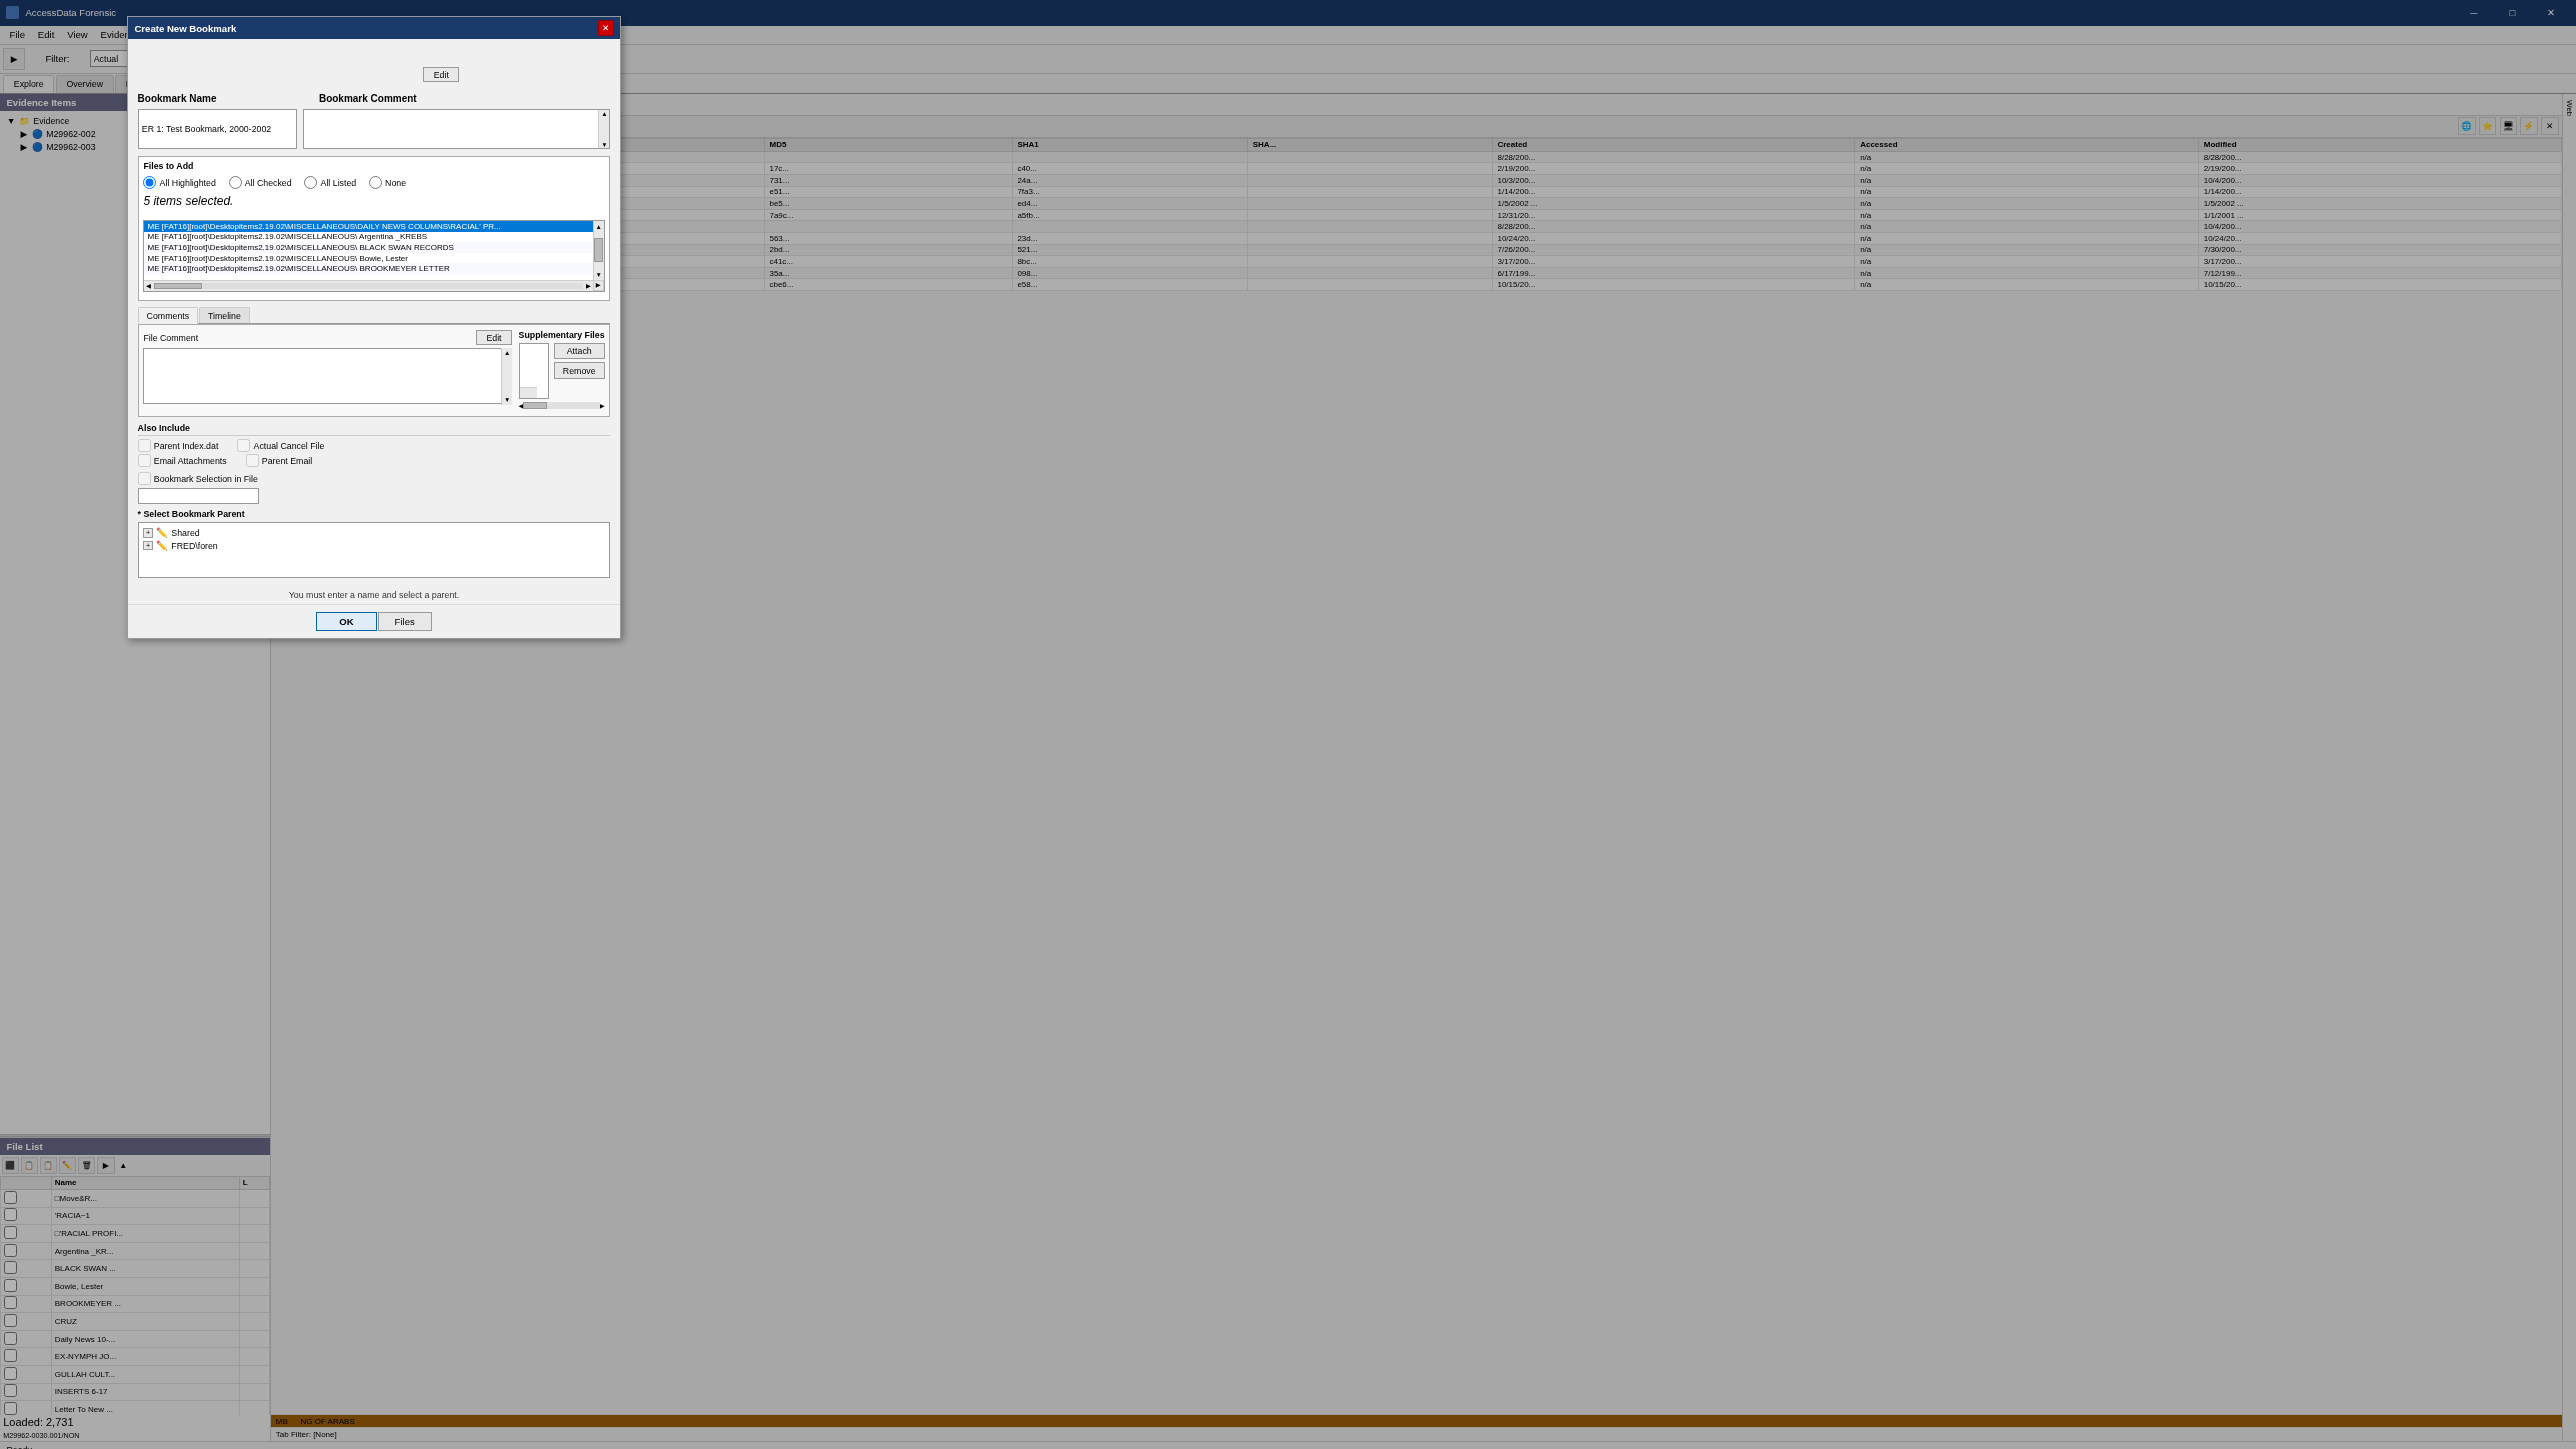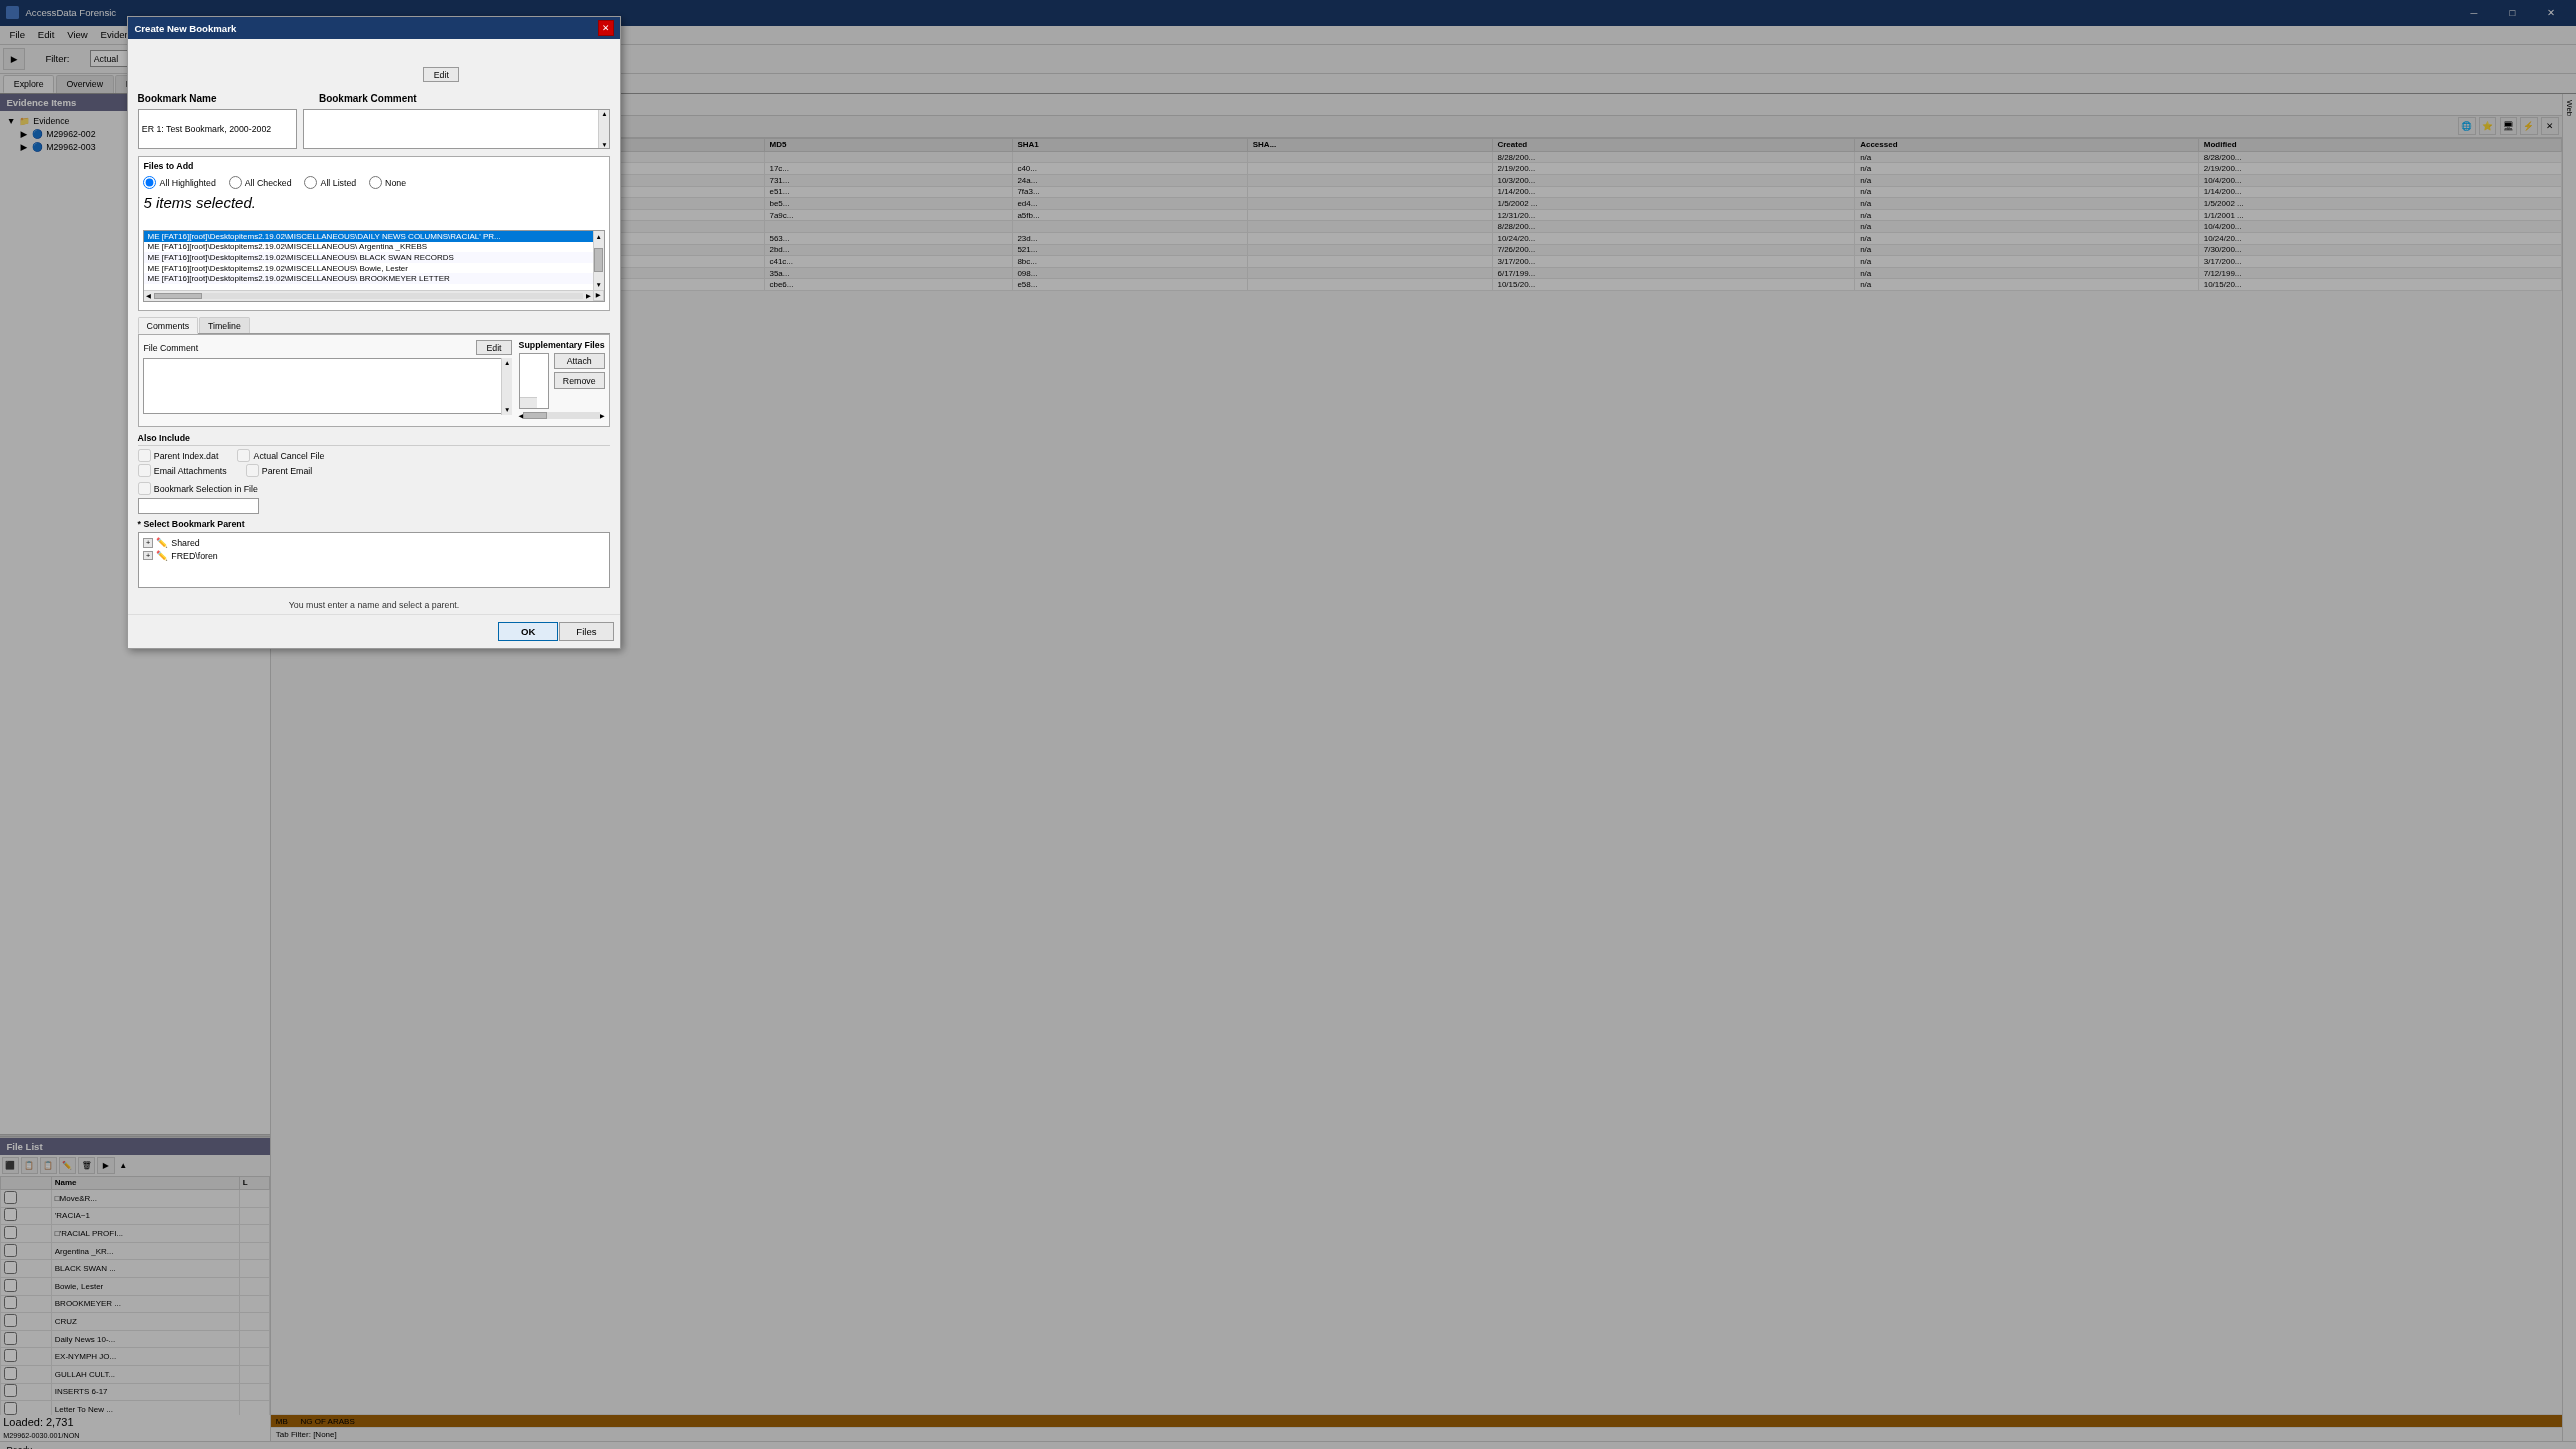--- a/index.html
+++ b/index.html
@@ -75,21 +75,21 @@
     .edit-btn { padding: 1.6px 9.6px; border: 0.8px solid #999; background: #e8e8e8; cursor: pointer; font-size: 8.8px; }
 
     
     .section-box { border: 0.8px solid #aaa; background: white; margin-bottom: 6.4px; padding: 4.8px; }
     .section-title { font-size: 8.8px; font-weight: bold; margin-bottom: 4.8px; }
 
     .radio-group { display: flex; gap: 12.7px; align-items: center; margin-bottom: 4.8px; }
     .radio-option { display: flex; align-items: center; gap: 3.2px; font-size: 8.8px; cursor: pointer; }
     .radio-option input[type="radio"] { cursor: pointer; }
 
-    .items-selected { font-size: 15px; margin-bottom: 19px; font-style: italic; }
+    .items-selected { font-size: 12px; margin-bottom: 12px; font-style: italic; }
     .file-list-item { padding: 0.8px 3.2px; font-size: 8px; white-space: nowrap; }
     .file-list-item:nth-child(odd) { background: #f8f8ff; }
     .file-list-item.selected { background: #0078d7; color: white; }
 
     
     .inner-tab-bar { display: flex; border-bottom: 0.8px solid #999; }
     .inner-tab { padding: 2.4px 8px; border: 0.8px solid #ccc; border-bottom: none; background: #e0e0e0; cursor: pointer; font-size: 8.8px; margin-right: 0.8px; border-radius: 1.6px 1.6px 0 0; }
     .inner-tab.active { background: #f0f0f0; border-bottom: 0.8px solid #f0f0f0; margin-bottom: -0.8px; }
 
     .two-col { display: flex; gap: 6.4px; }
@@ -115,21 +115,21 @@
     .bookmark-input { flex: 1; height: 16px; border: 0.8px solid #999; background: white; font-size: 8.8px; padding: 0 3.2px; }
 
     
     .parent-tree-box { border: 0.8px solid #999; background: white; height: 56px; overflow-y: auto; padding: 3.2px; }
     .parent-tree-item { display: flex; align-items: center; gap: 3.2px; font-size: 8.8px; cursor: pointer; padding: 0.8px 1.6px; }
     .expand-icon { width: 9.6px; height: 9.6px; border: 0.8px solid #999; background: #e8e8e8; display: flex; align-items: center; justify-content: center; font-size: 7.2px; cursor: pointer; }
     .bookmark-icon { color: #4444cc; font-size: 9.6px; }
 
     
     .dialog-message { text-align: center; font-size: 8.8px; padding: 4.8px; color: #333; }
-    .dialog-footer { display: flex; justify-content: flex-end; gap: 1px; padding: 6.4px; border-top: 0.8px solid #ddd; }
+    .dialog-footer { display: flex; justify-content: center; gap: 1px; padding: 6.4px; border-top: 0.8px solid #ddd; }
     .dialog-ok-btn { padding: 3.2px 22px; border: 0.8px solid #0066aa; background: #e0ecf8; cursor: pointer; font-size: 9.6px; font-weight: bold; }
     .dialog-cancel-btn { padding: 3.2px 16px; border: 0.8px solid #999; background: #e8e8e8; cursor: pointer; font-size: 9.6px; }
 
     .file-table-container { flex: 1; overflow: auto; }
     .file-table { width: 100%; border-collapse: collapse; }
     .file-table th { background: #e0e0e0; border: 0.8px solid #ccc; padding: 1.6px 4.8px; font-size: 8px; text-align: left; white-space: nowrap; position: sticky; top: 0; }
     .file-table td { border: 0.8px solid #e0e0e0; padding: 0.8px 4.8px; font-size: 8px; white-space: nowrap; }
     .file-table tr:nth-child(even) { background: #f8f8f8; }
 
     

